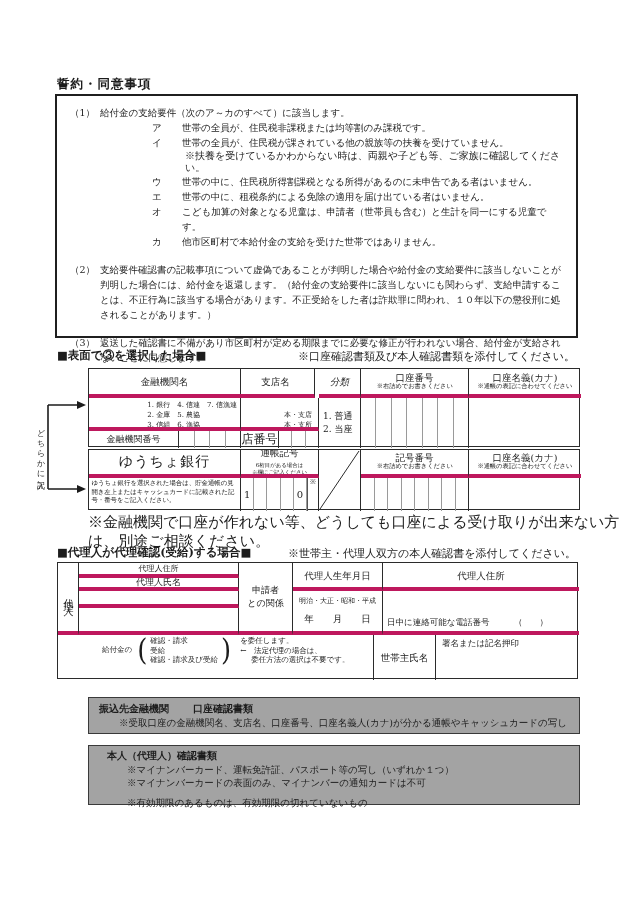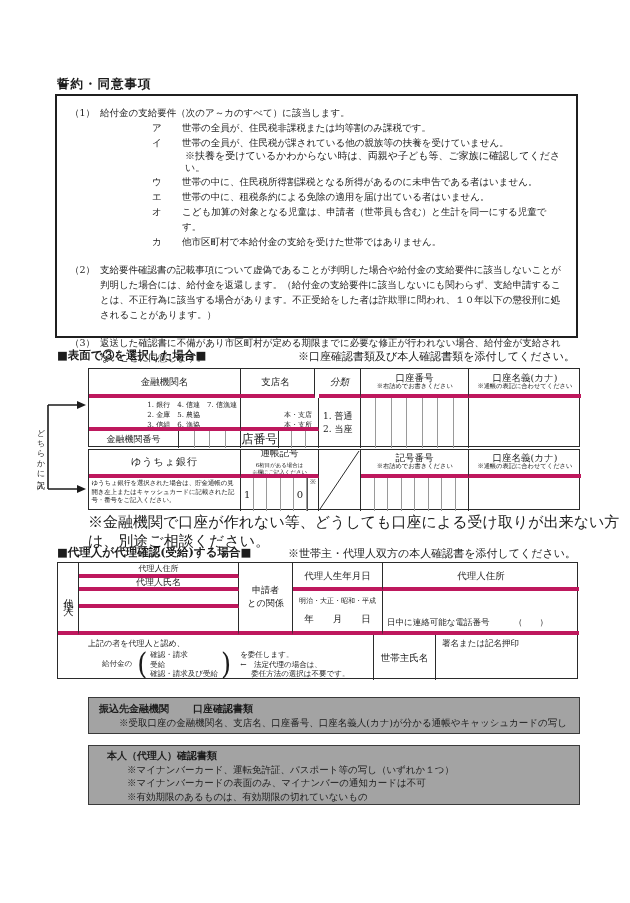--- a/index.html
+++ b/index.html
@@ -39,21 +39,21 @@
   .boxes .digit:last-child { border-right:none; }
   .starcol { flex:0 0 11px; border-right:none; border-left:1px solid #555; align-items:flex-start; justify-content:center; }
   .star { font-size:7px; line-height:8px; }
 
   .types-block { margin:2px 3px 0 auto; width:max-content; text-align:left; font-size:7px; line-height:10px; }
   .branch-block { margin-top:12px; padding-right:6px; text-align:right; font-size:7px; line-height:10px; width:100%; }
   .class-opts { display:flex; flex-direction:column; justify-content:center; height:100%; padding-left:4px; font-size:9px; line-height:13px; }
   .small-label { font-size:9px; }
   .smaller-label { font-size:12px; }
 
-  .yucho-name { font-size:10px; letter-spacing:1px; }
+  .yucho-name { font-size:14px; letter-spacing:1px; }
   .tiny-note { font-size:8px; transform:scale(0.8); transform-origin:0 0; width:186px; padding:2px 2px 0 3px; line-height:10.5px; }
   .sym-head-note { display:flex; align-items:center; margin-top:1px; }
   .sym-note-lines { font-size:8px; transform:scale(0.68); transform-origin:center center; white-space:nowrap; line-height:9.5px; text-align:center; }
 
   .bottom-note { position:absolute; left:88px; top:513px; font-size:15px; }
 
   
   .side-label { position:absolute; left:34px; top:424px; writing-mode:vertical-rl; text-orientation:upright; font-size:8px; letter-spacing:1px; }
   .side-svg { position:absolute; left:38px; top:399px; }
 
@@ -301,21 +301,20 @@
       <div class="ymd">年　　月　　日</div>
     </div>
     <div class="cell bb" style="left:325px; top:28px; width:196px; height:44px;">
       <div class="phone-line">
         <span>日中に連絡可能な電話番号</span>
         <span class="phone-paren">（　　）</span>
       </div>
     </div>
 
     <div class="cell br" style="left:0; top:72px; width:316px; height:45px;">
-      <div class="dl1">上記の者を代理人と認め、</div>
       <div class="dlrow">
         <span class="dl-prefix">給付金の</span>
         <span class="bigparen">(</span>
         <span class="dl-opts">
           <span style="display:block">確認・請求</span>
           <span style="display:block">受給</span>
           <span style="display:block">確認・請求及び受給</span>
         </span>
         <span class="bigparen">)</span>
         <span class="dl-right">
@@ -337,16 +336,16 @@
     <div class="doc-box-title">
       <span>振込先金融機関</span><span class="gap"></span><span>口座確認書類</span>
     </div>
     <div class="doc-box-note">※受取口座の金融機関名、支店名、口座番号、口座名義人(カナ)が分かる通帳やキャッシュカードの写し</div>
   </div>
 
   <div class="doc-box" style="top:745px; height:60px; padding:3px 8px 0 18px;">
     <div class="doc-box-title">本人（代理人）確認書類</div>
     <div class="doc-box-note">※マイナンバーカード、運転免許証、パスポート等の写し（いずれか１つ）</div>
     <div class="doc-box-note" style="margin-top:0;">※マイナンバーカードの表面のみ、マイナンバーの通知カードは不可</div>
-    <div class="doc-box-note" style="margin-top:2px;">※有効期限のあるものは、有効期限の切れていないもの</div>
+    <div class="doc-box-note" style="margin-top:8px;">※有効期限のあるものは、有効期限の切れていないもの</div>
   </div>
 
 </div>
 
 </body></html>

